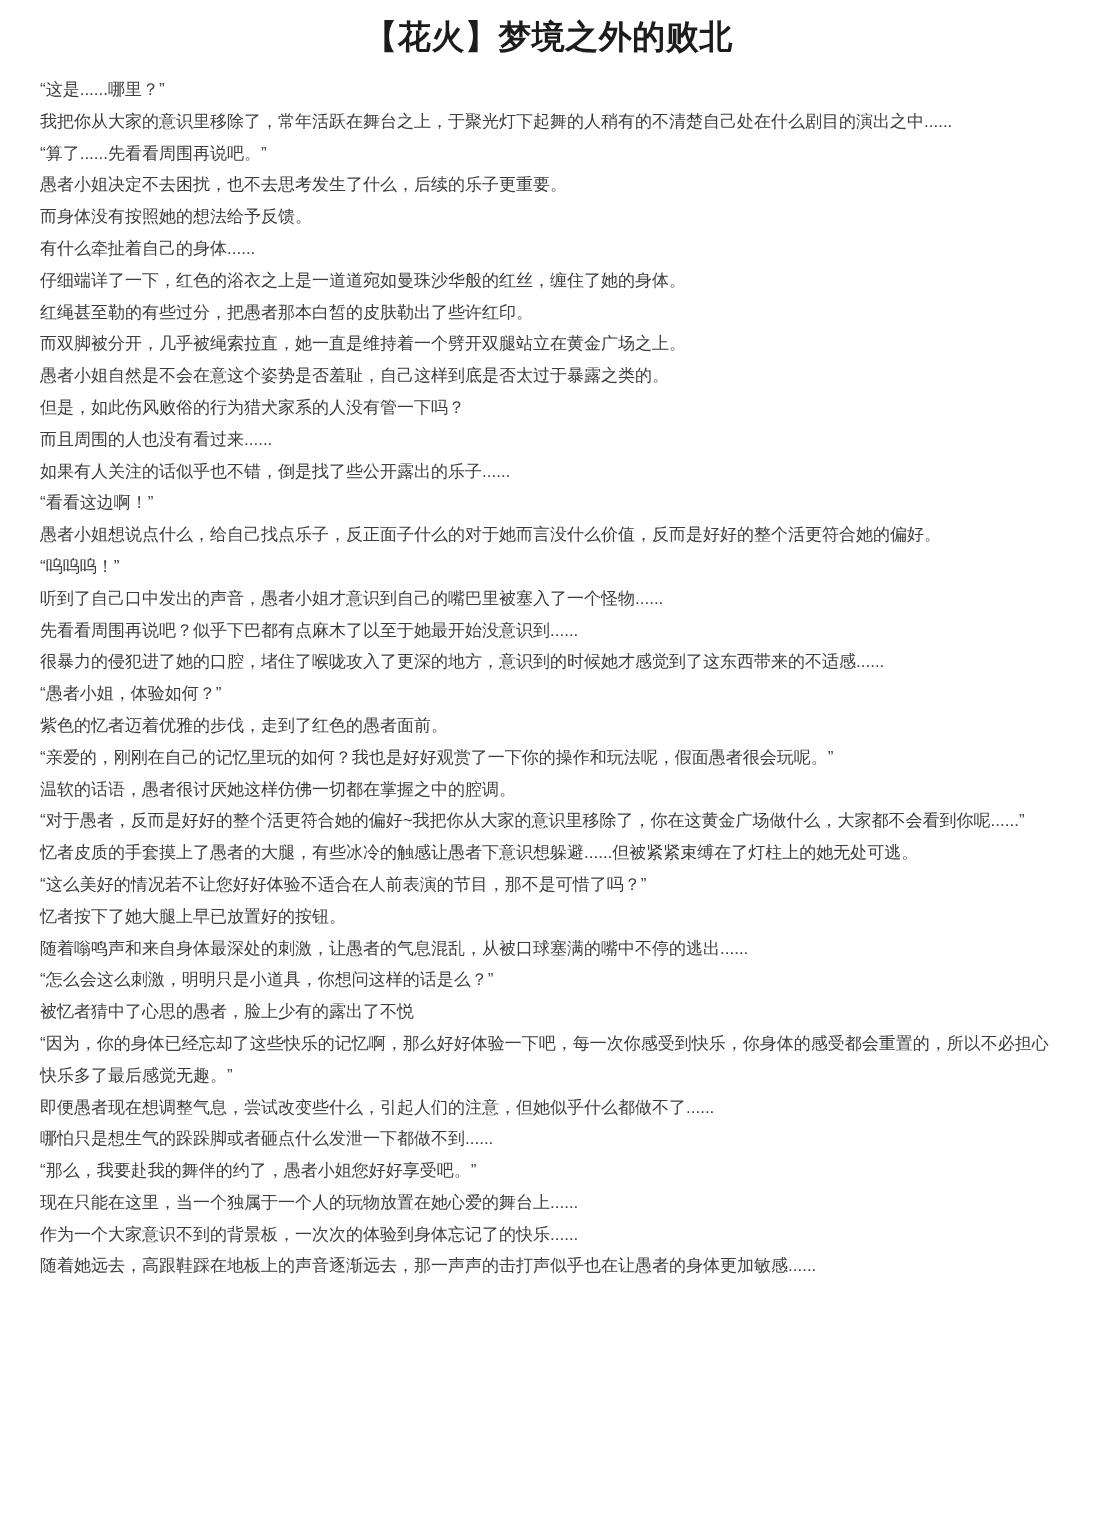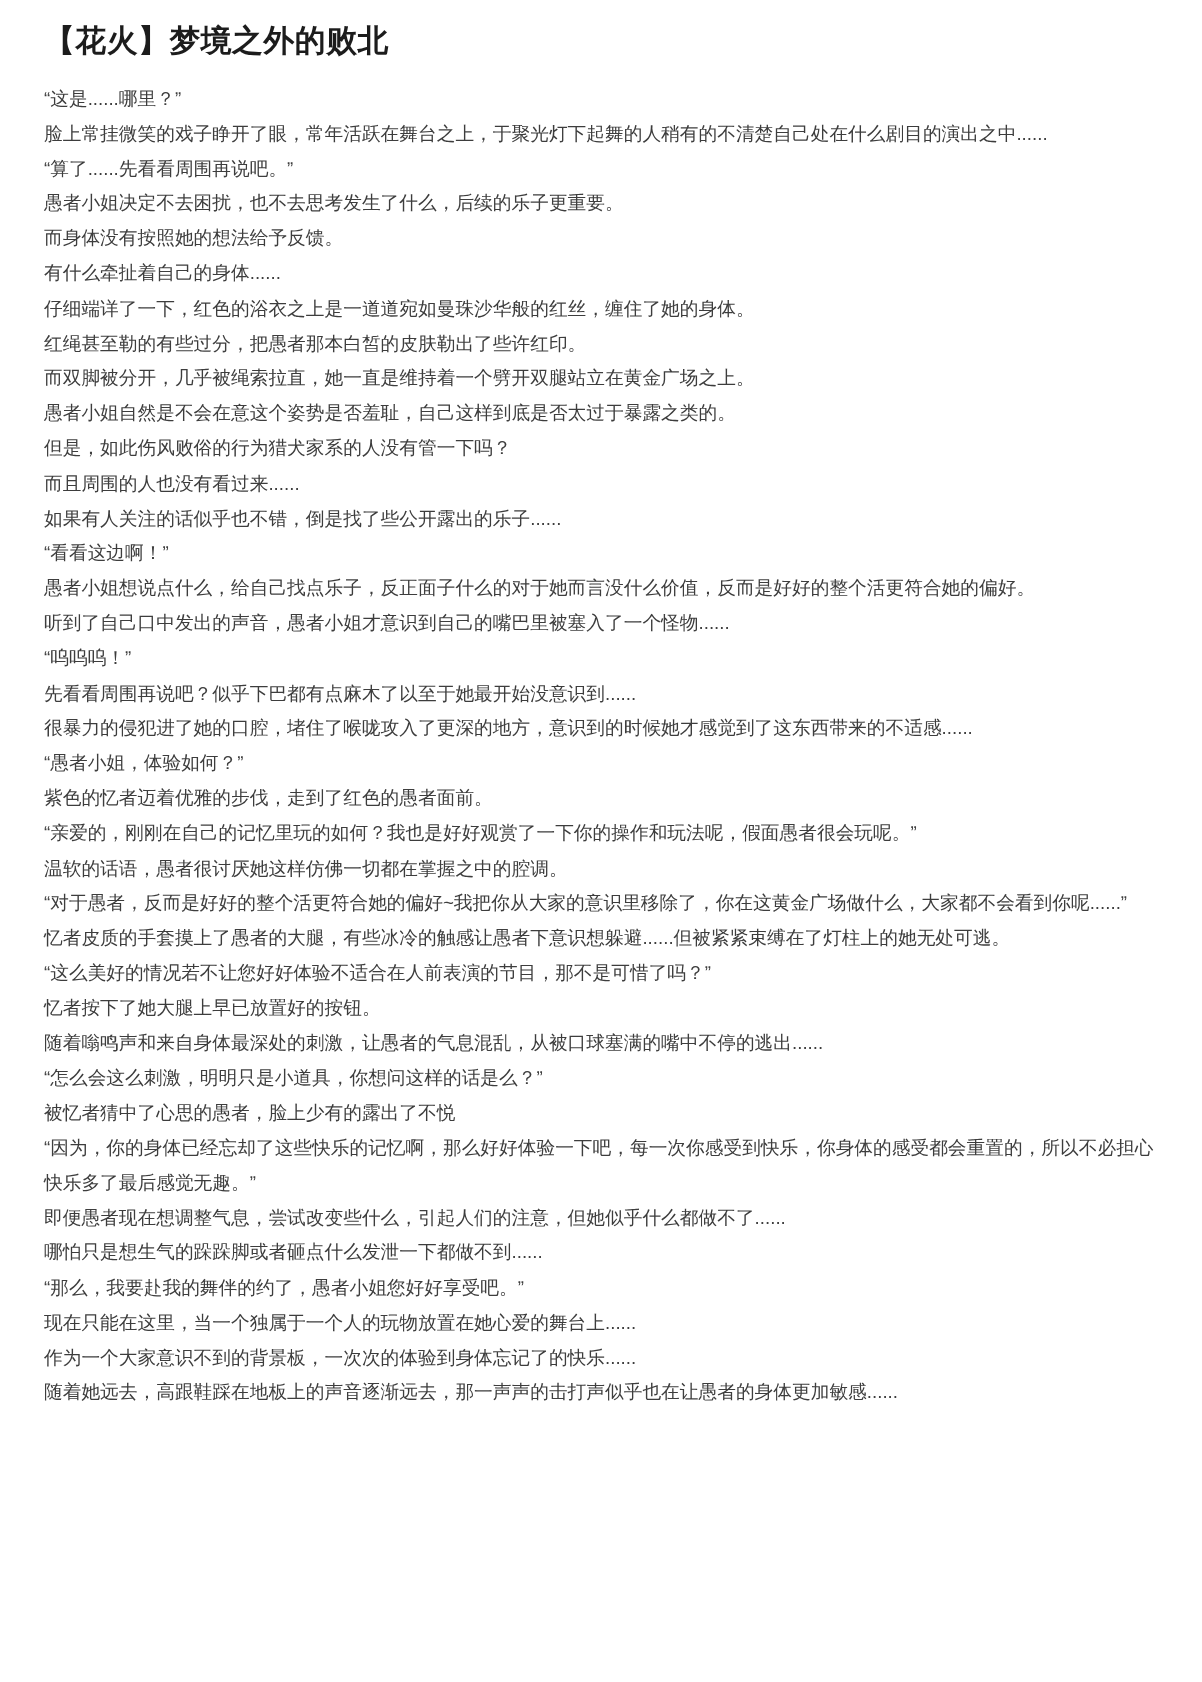--- a/index.html
+++ b/index.html
@@ -14,59 +14,60 @@
     width:1093px;
     min-height:1529px;
     background:var(--bg);
     font-family:"Liberation Sans","DejaVu Sans",sans-serif;
   }
   .doc{
     padding:20px 36px 6px 40px;
   }
   .page-title{
     margin:0 0 21px 0;
-    font-size:28px;
+    font-size:33px;
     line-height:33px;
     font-weight:bold;
     color:var(--title-color);
     letter-spacing:0.5px;
+    text-align:center;
   }
   .content p{
     margin:0;
     font-size:17px;
     line-height:31.8px;
     color:var(--body-color);
     word-break:break-all;
     text-align:left;
   }
 </style>
 </head>
 <body>
 
 <div class="doc">
   <h1 class="page-title">【花火】梦境之外的败北</h1>
 
   <div class="content">
       <p>“这是......哪里？”</p>
-      <p>脸上常挂微笑的戏子睁开了眼，常年活跃在舞台之上，于聚光灯下起舞的人稍有的不清楚自己处在什么剧目的演出之中......</p>
+      <p>我把你从大家的意识里移除了，常年活跃在舞台之上，于聚光灯下起舞的人稍有的不清楚自己处在什么剧目的演出之中......</p>
       <p>“算了......先看看周围再说吧。”</p>
       <p>愚者小姐决定不去困扰，也不去思考发生了什么，后续的乐子更重要。</p>
       <p>而身体没有按照她的想法给予反馈。</p>
       <p>有什么牵扯着自己的身体......</p>
       <p>仔细端详了一下，红色的浴衣之上是一道道宛如曼珠沙华般的红丝，缠住了她的身体。</p>
       <p>红绳甚至勒的有些过分，把愚者那本白皙的皮肤勒出了些许红印。</p>
       <p>而双脚被分开，几乎被绳索拉直，她一直是维持着一个劈开双腿站立在黄金广场之上。</p>
       <p>愚者小姐自然是不会在意这个姿势是否羞耻，自己这样到底是否太过于暴露之类的。</p>
       <p>但是，如此伤风败俗的行为猎犬家系的人没有管一下吗？</p>
       <p>而且周围的人也没有看过来......</p>
       <p>如果有人关注的话似乎也不错，倒是找了些公开露出的乐子......</p>
       <p>“看看这边啊！”</p>
       <p>愚者小姐想说点什么，给自己找点乐子，反正面子什么的对于她而言没什么价值，反而是好好的整个活更符合她的偏好。</p>
+      <p>“呜呜呜！”</p>
       <p>听到了自己口中发出的声音，愚者小姐才意识到自己的嘴巴里被塞入了一个怪物......</p>
-      <p>“呜呜呜！”</p>
       <p>先看看周围再说吧？似乎下巴都有点麻木了以至于她最开始没意识到......</p>
       <p>很暴力的侵犯进了她的口腔，堵住了喉咙攻入了更深的地方，意识到的时候她才感觉到了这东西带来的不适感......</p>
       <p>“愚者小姐，体验如何？”</p>
       <p>紫色的忆者迈着优雅的步伐，走到了红色的愚者面前。</p>
       <p>“亲爱的，刚刚在自己的记忆里玩的如何？我也是好好观赏了一下你的操作和玩法呢，假面愚者很会玩呢。”</p>
       <p>温软的话语，愚者很讨厌她这样仿佛一切都在掌握之中的腔调。</p>
       <p>“对于愚者，反而是好好的整个活更符合她的偏好~我把你从大家的意识里移除了，你在这黄金广场做什么，大家都不会看到你呢......”</p>
       <p>忆者皮质的手套摸上了愚者的大腿，有些冰冷的触感让愚者下意识想躲避......但被紧紧束缚在了灯柱上的她无处可逃。</p>
       <p>“这么美好的情况若不让您好好体验不适合在人前表演的节目，那不是可惜了吗？”</p>
       <p>忆者按下了她大腿上早已放置好的按钮。</p>

